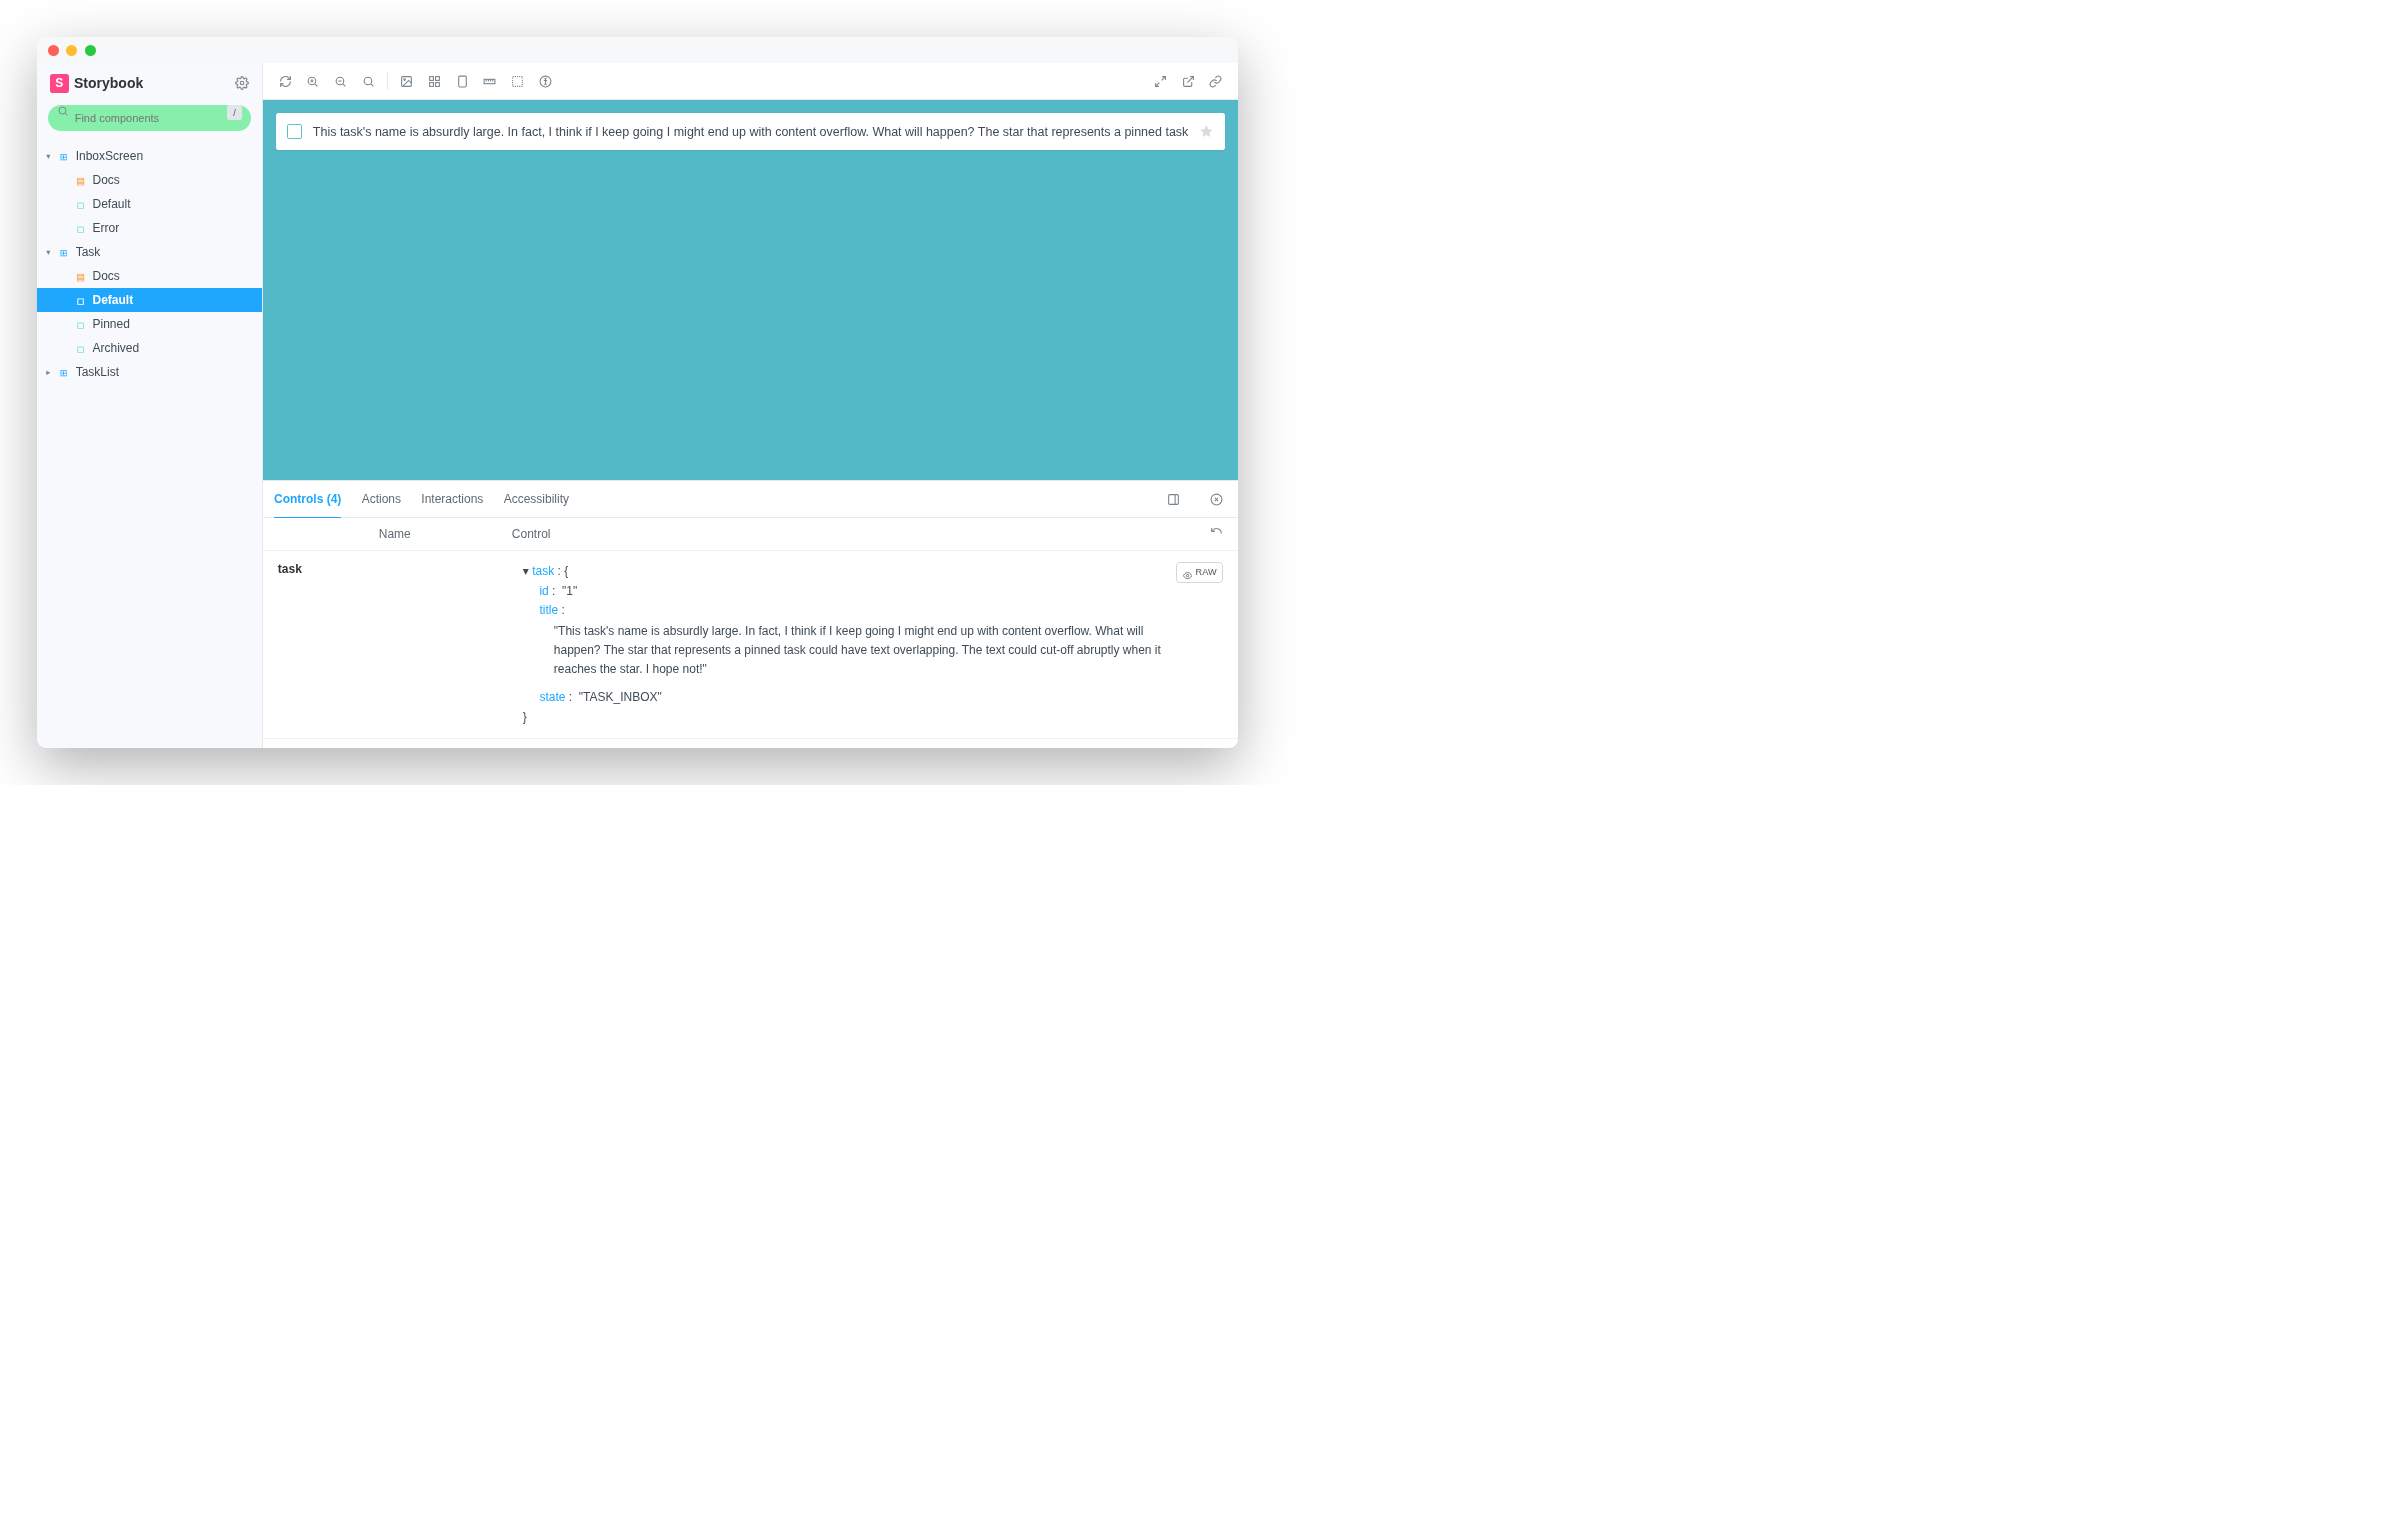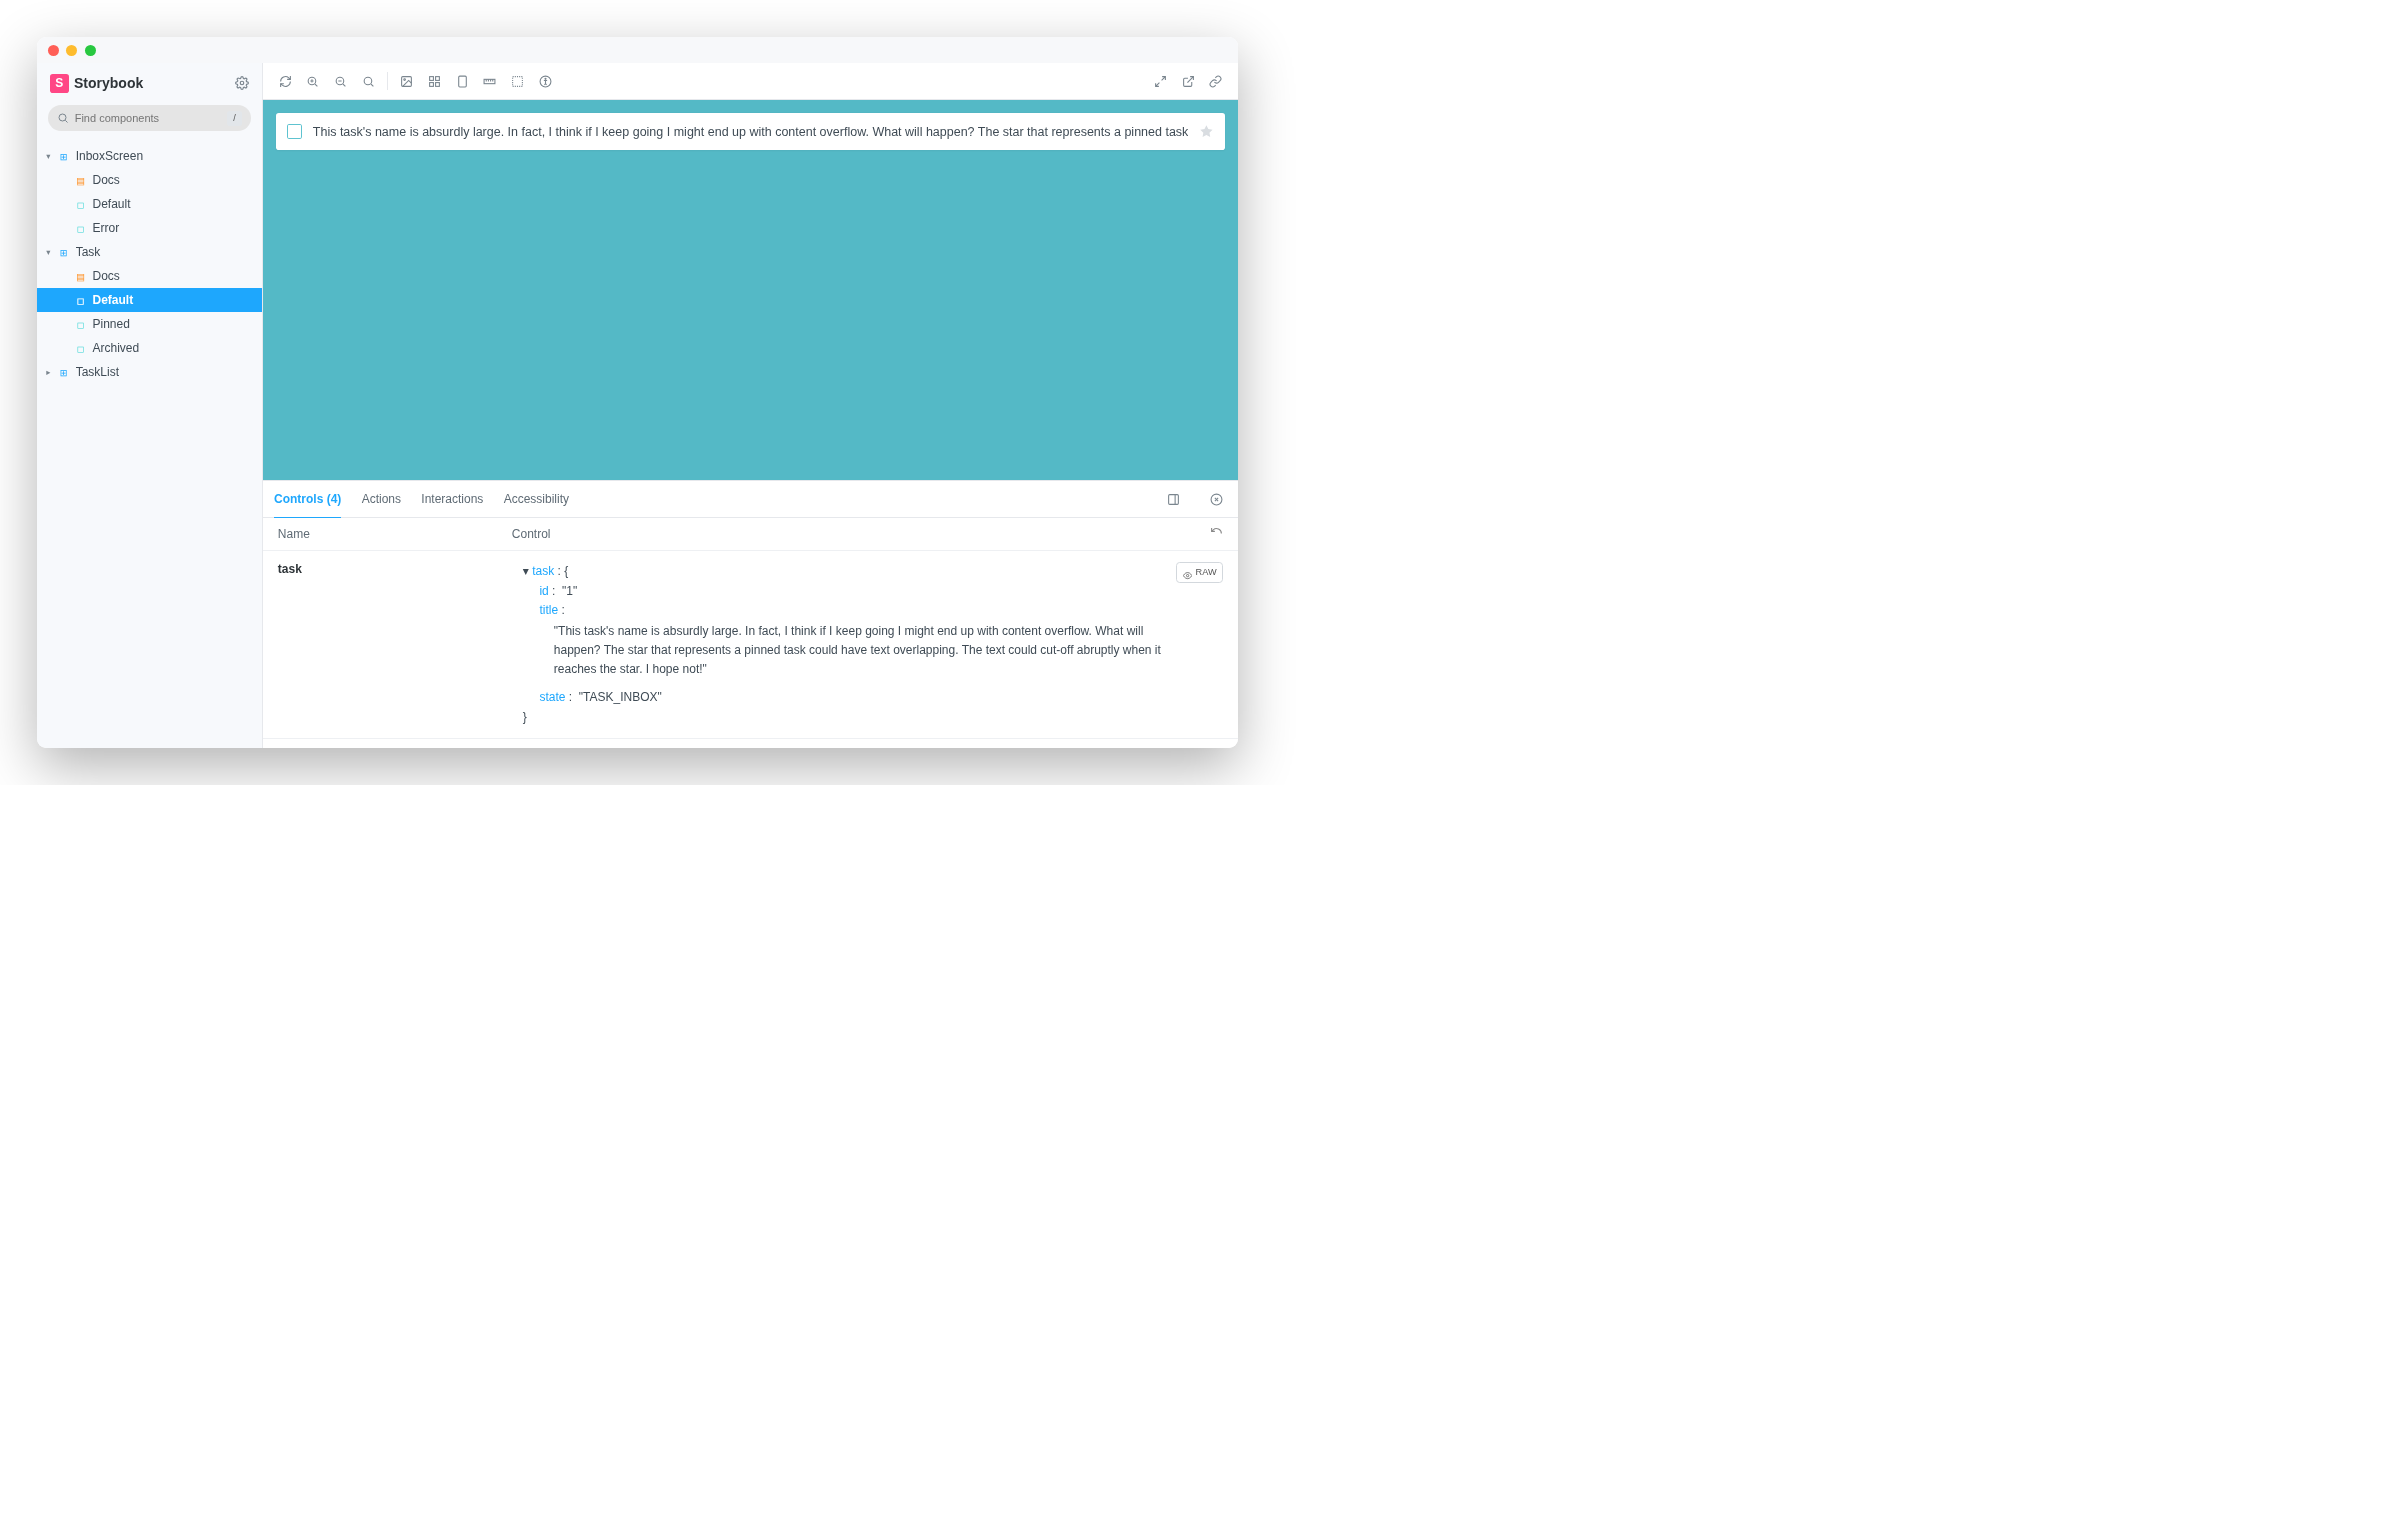--- a/index.html
+++ b/index.html
@@ -51,25 +51,24 @@
 }
 .sb-brand { display: flex; align-items: center; gap: 5.5px; }
 .sb-logo {
   width: 18.5px; height: 18.5px; background: #ff4785; border-radius: 2.8px;
   display:flex; align-items:center; justify-content:center; color:#fff; font-weight:700; font-size:12px;
 }
 .sb-title { font-weight: 700; font-size: 14px; color: #2e3438; }
 .sb-gear { color: #7a858e; }
 .sb-search {
   margin: 5.5px 11px 9.2px;
-  background: #e5e5e5;
+  background: #86efac;
   border-radius: 18.5px;
   height: 26px;
   display: flex;
-  align-items: center;
   padding: 0 9.2px;
   gap: 5.5px;
 }
 .sb-search input {
   flex: 1; border: none; background: transparent; outline: none;
   font-size: 11px; color: #666;
 }
 .sb-shortcut {
   background: #e2e6ea; border-radius: 2.8px; width:14.8px; height:14.8px;
   font-size: 9.2px; color:#555; display:flex; align-items:center; justify-content:center;
@@ -147,21 +146,21 @@
 .addon-tab { height: 37px; display:flex; align-items:center; cursor:pointer; }
 .addon-tab.active { color: #1ea7fd; font-weight: 600; border-bottom: 1.8px solid #1ea7fd; }
 .addon-tabs .spacer { flex: 1; }
 .addon-iconbtn { color: #7a858e; cursor: pointer; width:22px; display:flex; justify-content:center; }
 
 .addon-body { flex: 1; overflow: auto; font-size: 12px; color: #3f4b55; }
 .ctl-header {
   display: flex; padding: 9.2px 14.8px; border-bottom: 0.9px solid #eef0f3;
   color: #5f6b75; font-size: 12px;
 }
-.col-name { width: 234px; }
+.col-name { width: 234px; text-align: center; }
 .col-control { flex: 1; }
 .col-right { width: 37px; display:flex; justify-content:flex-end; color:#888; }
 .ctl-row { display: flex; padding: 11px 14.8px; border-bottom: 0.9px solid #eef0f3; }
 .ctl-rowname { width: 245px; font-weight: 600; color: #2e3438; }
 .ctl-rowcontrol { flex: 1; font-size: 12px; line-height: 1.6; }
 .raw-btn {
   border: 0.9px solid #d3d8dd; border-radius: 3.7px; font-size: 9.2px; color:#555;
   padding: 1.8px 5.5px; display:inline-flex; align-items:flex-end; gap:3.7px; cursor:pointer;
 }
 .json-key { color: #1ea7fd; }

